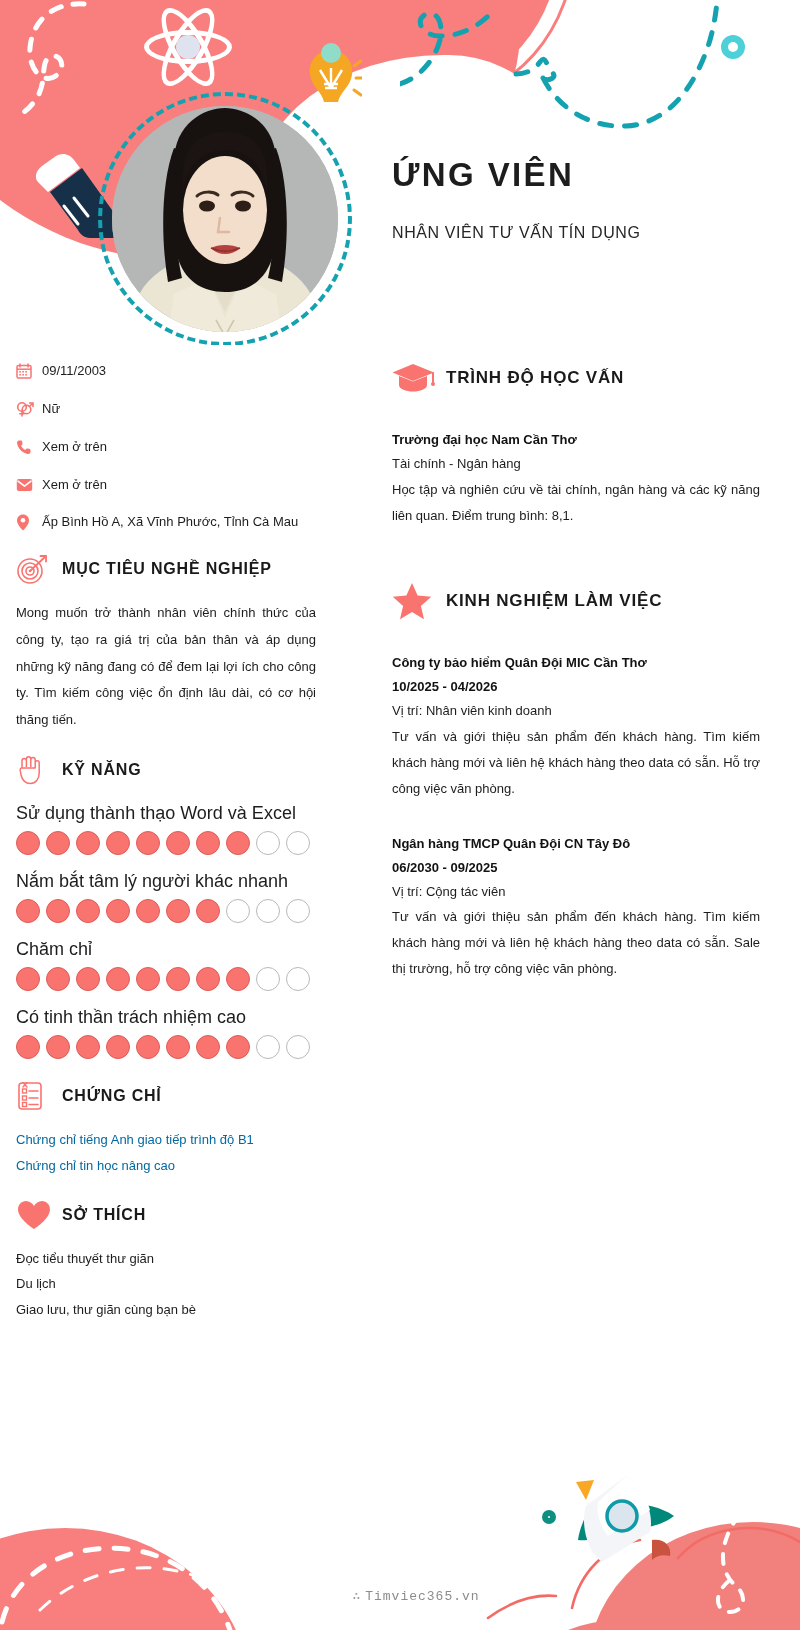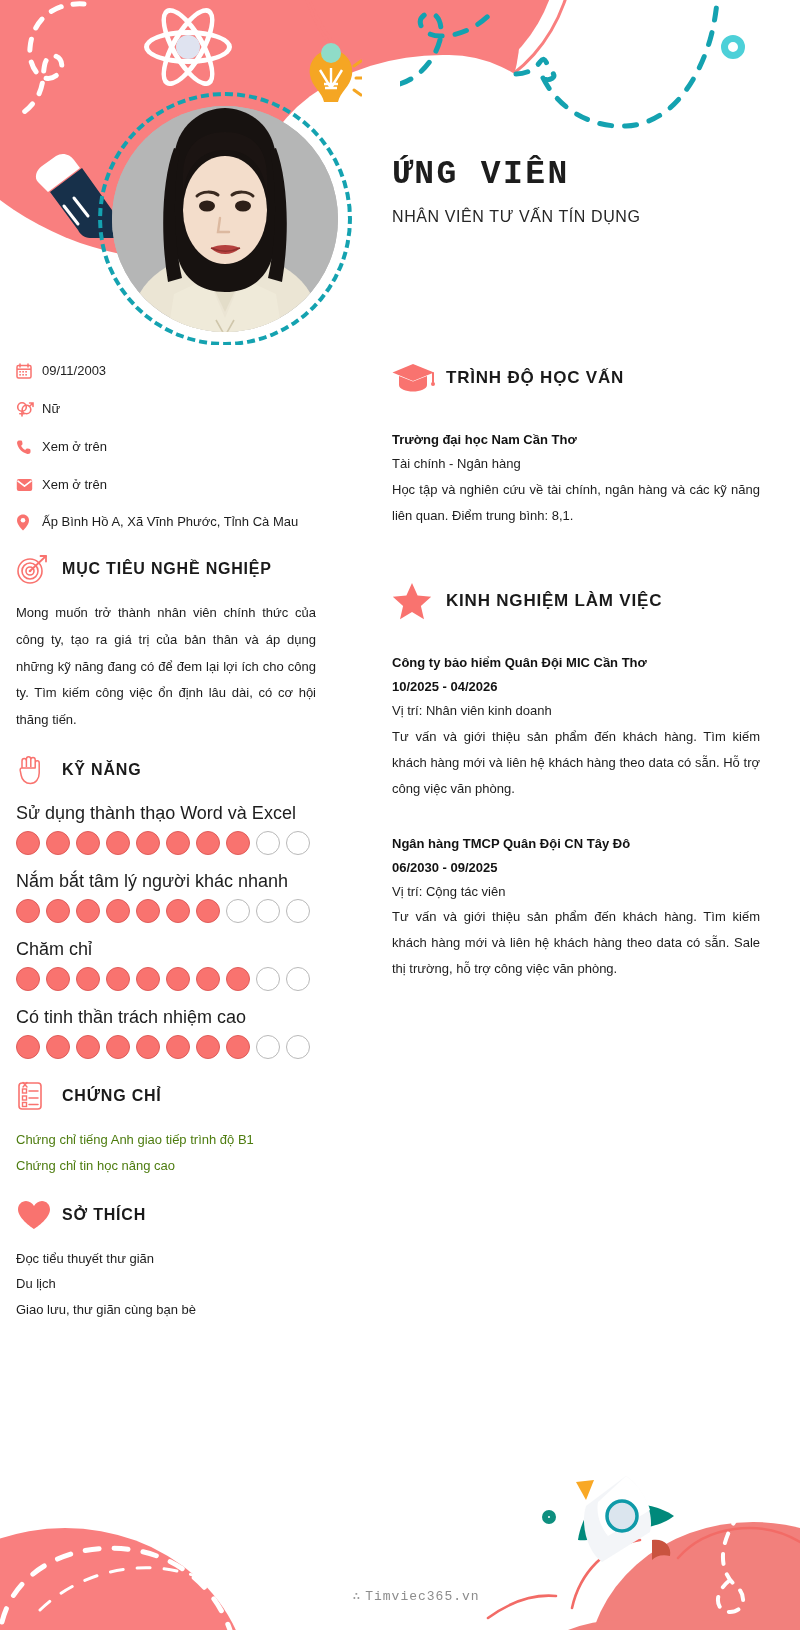--- a/index.html
+++ b/index.html
@@ -103,24 +103,24 @@
     border-radius: 50%;
     overflow: hidden;
     background: #b6b6b6;
   }
   .photo svg { display: block; }
 
   
   .name-block { position: absolute; left: 392px; top: 157px; }
   .cv-name {
     font-size: 33px; font-weight: 700; letter-spacing: 2.4px;
-    color: #1d1d1d; line-height: 1.1; font-family: Liberation Mono, monospace;
+    color: #1d1d1d; line-height: 1.1;
   }
   .cv-role {
-    margin-top: 15px;
+    margin-top: 31px;
     font-size: 16px; letter-spacing: 0.6px; color: #262626;
   }
 
   
   .left-col {
     position: absolute; left: 16px; top: 362px; width: 300px;
   }
   .right-col {
     position: absolute; left: 392px; top: 358px; width: 368px;
   }
@@ -159,21 +159,21 @@
     text-align: justify;
   }
 
   
   .skill-name { font-size: 18px; color: #1d1d1d; margin-bottom: 7px; margin-top: 16px; }
   .dots { display: flex; gap: 6px; }
   .dot { width: 24px; height: 24px; border-radius: 50%; }
   .dot.on  { background: #f9736f; border: 1px solid #e05c59; }
   .dot.off { background: #ffffff; border: 1px solid #b9b9b9; }
 
-  .cert-line { font-size: 13px; color: #4d7c0f; line-height: 1.95; }
+  .cert-line { font-size: 13px; color: #0369a1; line-height: 1.95; }
   .hobby-line { font-size: 13px; color: #1d1d1d; line-height: 1.95; }
 
   
   .entry { margin-bottom: 30px; }
   .entry-org { font-size: 13px; font-weight: 700; color: #121212; line-height: 1.85; }
   .entry-date { font-size: 13px; font-weight: 700; color: #121212; line-height: 1.85; }
   .entry-pos { font-size: 13px; color: #1d1d1d; line-height: 1.9; }
   .entry-desc { font-size: 13px; color: #1d1d1d; line-height: 2.0; text-align: justify; }
   .edu-sub { font-size: 13px; color: #1d1d1d; line-height: 1.9; }
 

